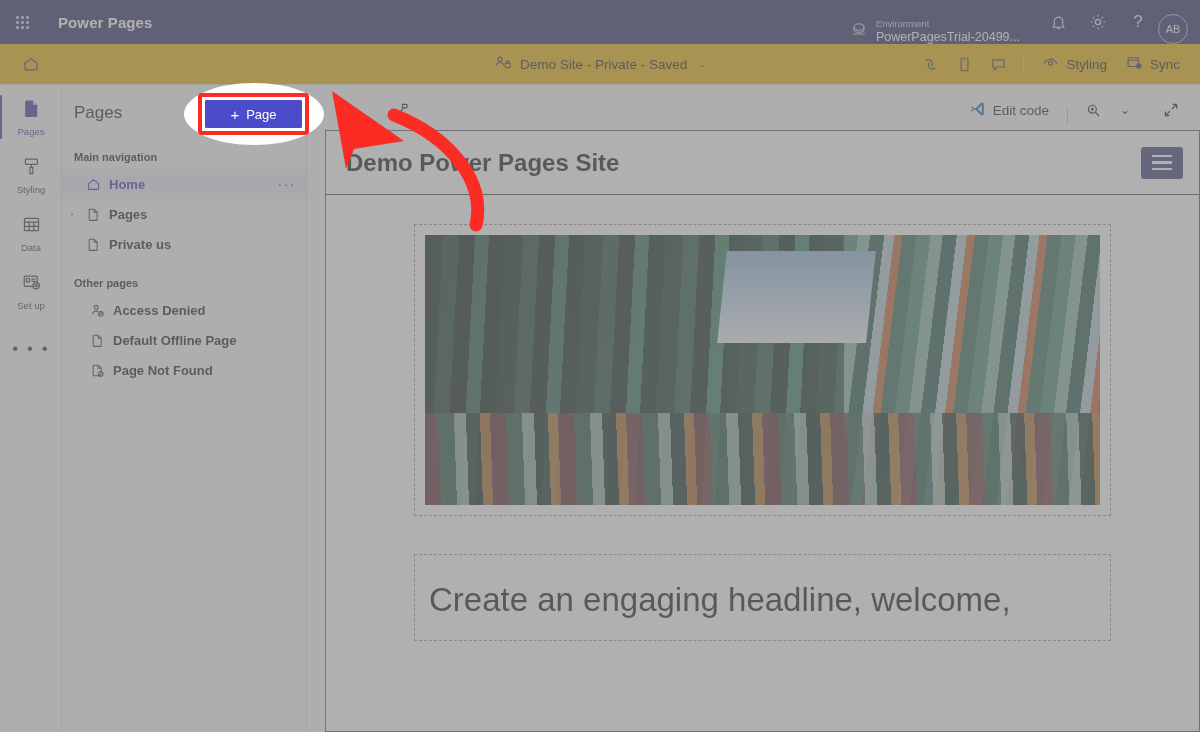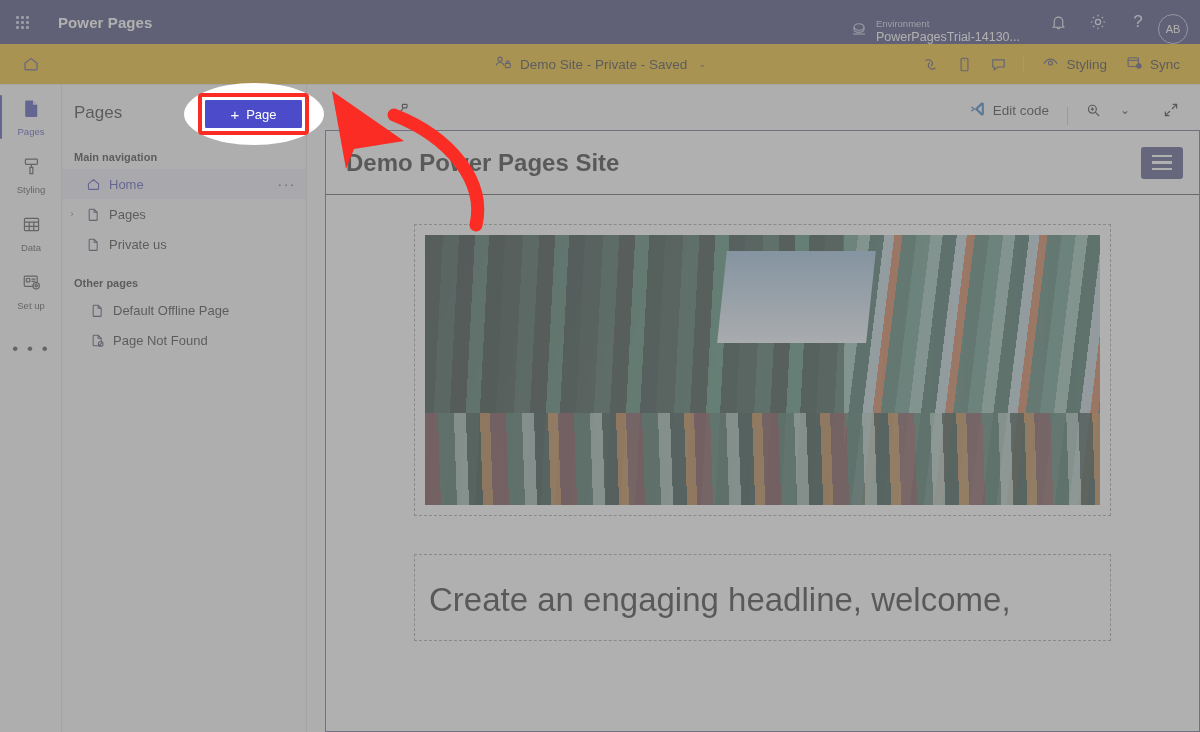--- a/index.html
+++ b/index.html
@@ -123,21 +123,21 @@
   }
   .tree-item {
     height: 30px; display: flex; align-items: center; cursor: pointer;
     padding-right: 10px; font-size: 13px; color: #242424;
   }
   .tree-item .twisty {
     width: 20px; display: flex; align-items: center; justify-content: center;
     color: #555; font-size: 9px; flex: none;
   }
   .tree-item .t-icon { width: 22px; display: flex; align-items: center; justify-content: center; flex: none; color: #3b3a5e; }
-  .tree-item .t-label { margin-left: 5px; white-space: nowrap; }
+  .tree-item .t-label { margin-left: 5px; white-space: nowrap; font-weight: bold; }
   .tree-item.selected { background: #ededf6; }
   .tree-item.selected .t-label { color: #3b3ab0; }
   .tree-item.selected .t-icon { color: #3b3ab0; }
   .tree-item .ellipsis { margin-left: auto; color: #444; font-size: 14px; letter-spacing: 1.5px; }
   .indent-1 { padding-left: 20px; }
   .indent-0 { padding-left: 0px; }
   .other-item { padding-left: 24px; }
 
   
   .canvas-area {
@@ -272,21 +272,21 @@
     <div class="env-block">
       <span class="env-globe">
         <svg width="16" height="16" viewBox="0 0 16 16" fill="none" stroke="#d6d5ea" stroke-width="1.1">
           <ellipse cx="8" cy="6" rx="5" ry="3.2"></ellipse>
               <path d="M3 6v2.5c0 1.6 2.2 2.8 5 2.8s5-1.2 5-2.8V6"></path>
           <path d="M2 13h12"></path>
         </svg>
       </span>
       <span class="env-text">
         <span class="env-label" style="display:block">Environment</span>
-        <span class="env-value" style="display:block">PowerPagesTrial-14130...</span>
+        <span class="env-value" style="display:block">PowerPagesTrial-20499...</span>
       </span>
     </div>
 
     <div class="suite-icon">
       <svg width="17" height="17" viewBox="0 0 16 16" fill="none" stroke="#e8e7f4" stroke-width="1.1">
         <path d="M4 11V7a4 4 0 1 1 8 0v4l1 1.5H3L4 11z"></path>
             <path d="M6.7 13a1.4 1.4 0 0 0 2.6 0"></path>
       </svg>
     </div>
     <div class="suite-icon">
@@ -448,20 +448,31 @@
       <svg width="15" height="15" viewBox="0 0 16 16" fill="none" stroke="currentColor" stroke-width="1.15">
         <path d="M4.1 2.4h4.6l3.2 3.2v8a.7.7 0 0 1-.7.7H4.1a.7.7 0 0 1-.7-.7V3.1a.7.7 0 0 1 .7-.7z"></path>
         <path d="M8.7 2.4v3.2h3.2"></path>
       </svg>
     </span>
     <span class="t-label">Private us</span>
   </div>
 
   <div class="panel-section-title" style="padding-top:18px">Other pages</div>
 
+  <div class="tree-item other-item">
+    <span class="t-icon">
+      <svg width="15" height="15" viewBox="0 0 16 16" fill="none" stroke="currentColor" stroke-width="1.15">
+        <circle cx="6.6" cy="4.6" r="2.1"></circle>
+            <path d="M3 12c0-2.1 1.6-3.3 3.6-3.3 1 0 1.9.3 2.5.8"></path>
+        <circle cx="11.6" cy="11.6" r="2.4"></circle>
+            <path d="M10.2 13l2.8-2.8"></path>
+      </svg>
+    </span>
+    <span class="t-label">Access Denied</span>
+  </div>
 
   <div class="tree-item other-item">
     <span class="t-icon">
       <svg width="15" height="15" viewBox="0 0 16 16" fill="none" stroke="currentColor" stroke-width="1.15">
         <path d="M4.1 2.4h4.6l3.2 3.2v8a.7.7 0 0 1-.7.7H4.1a.7.7 0 0 1-.7-.7V3.1a.7.7 0 0 1 .7-.7z"></path>
         <path d="M8.7 2.4v3.2h3.2"></path>
       </svg>
     </span>
     <span class="t-label">Default Offline Page</span>
   </div>

